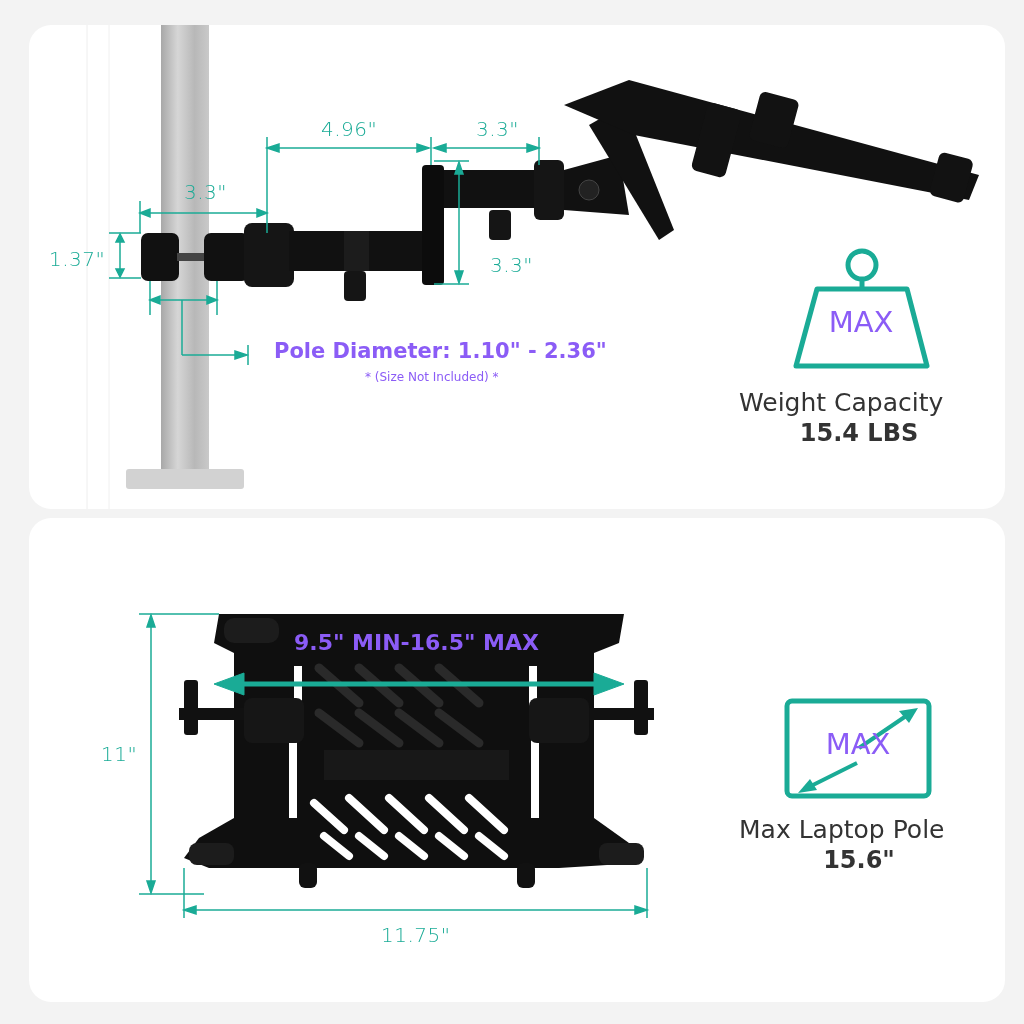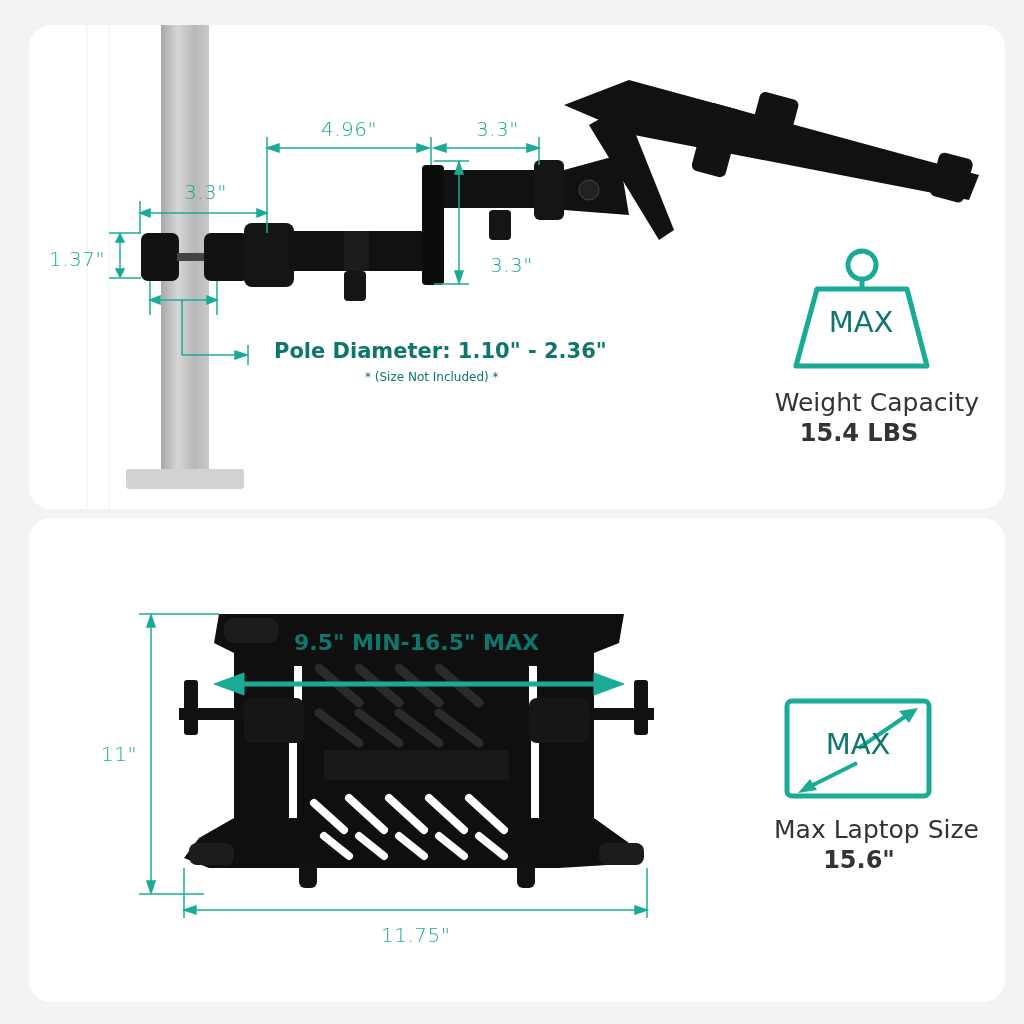--- a/index.html
+++ b/index.html
@@ -1,23 +1,23 @@
 <!DOCTYPE html>
 <html><head>
 <meta charset="utf-8">
 <style>
   html,body{margin:0;padding:0;}
   body{width:1024px;height:1024px;background:#f3f3f3;position:relative;overflow:hidden;font-family:"DejaVu Sans","Liberation Sans",sans-serif;}
   .panel{position:absolute;background:#fff;border-radius:22px;overflow:hidden;}
   #panel-top{left:29px;top:25px;width:976px;height:484px;}
   #panel-bottom{left:29px;top:518px;width:976px;height:484px;}
-  .teal{color:#0f766e;}
+  .teal{color:#8b5cf6;}
   .dim{position:absolute;color:#1aab96;font-size:20px;font-weight:300;letter-spacing:0.5px;}
   .abs{position:absolute;}
-  .icon-label{position:absolute;text-align:right;color:#333;font-size:25px;}
+  .icon-label{position:absolute;text-align:left;color:#333;font-size:25px;}
   .icon-value{position:absolute;text-align:center;color:#333;font-size:24px;font-weight:bold;}
 </style>
 </head>
 <body>
 
 <div class="panel" id="panel-top">
   <svg class="abs" style="left:0;top:0" width="976" height="484">
 
     <line x1="58" y1="0" x2="58" y2="484" stroke="#eee" stroke-width="1"></line>
     <line x1="80" y1="0" x2="80" y2="484" stroke="#f0f0f0" stroke-width="1"></line>
@@ -192,15 +192,15 @@
       <line x1="828" y1="245" x2="778" y2="270" stroke="#1aab96" stroke-width="4"></line>
       <polygon points="769,275 788,272 781,261" fill="#1aab96"></polygon>
     </g>
   </svg>
 
   <div class="abs teal" style="left:265px;top:112px;font-size:22px;font-weight:bold;white-space:nowrap;">9.5" MIN-16.5" MAX</div>
   <div class="dim" style="left:72px;top:224px;">11"</div>
   <div class="dim" style="left:352px;top:405px;">11.75"</div>
 
   <div class="abs teal" style="left:758px;top:209px;width:142px;text-align:center;font-size:29px;">MAX</div>
-  <div class="icon-label" style="left:710px;top:297px;width:240px;">Max Laptop Size</div>
+  <div class="icon-label" style="left:710px;top:297px;width:240px;">Max Laptop Pole</div>
   <div class="icon-value" style="left:710px;top:328px;width:240px;">15.6"</div>
 </div>
 
 </body></html>

